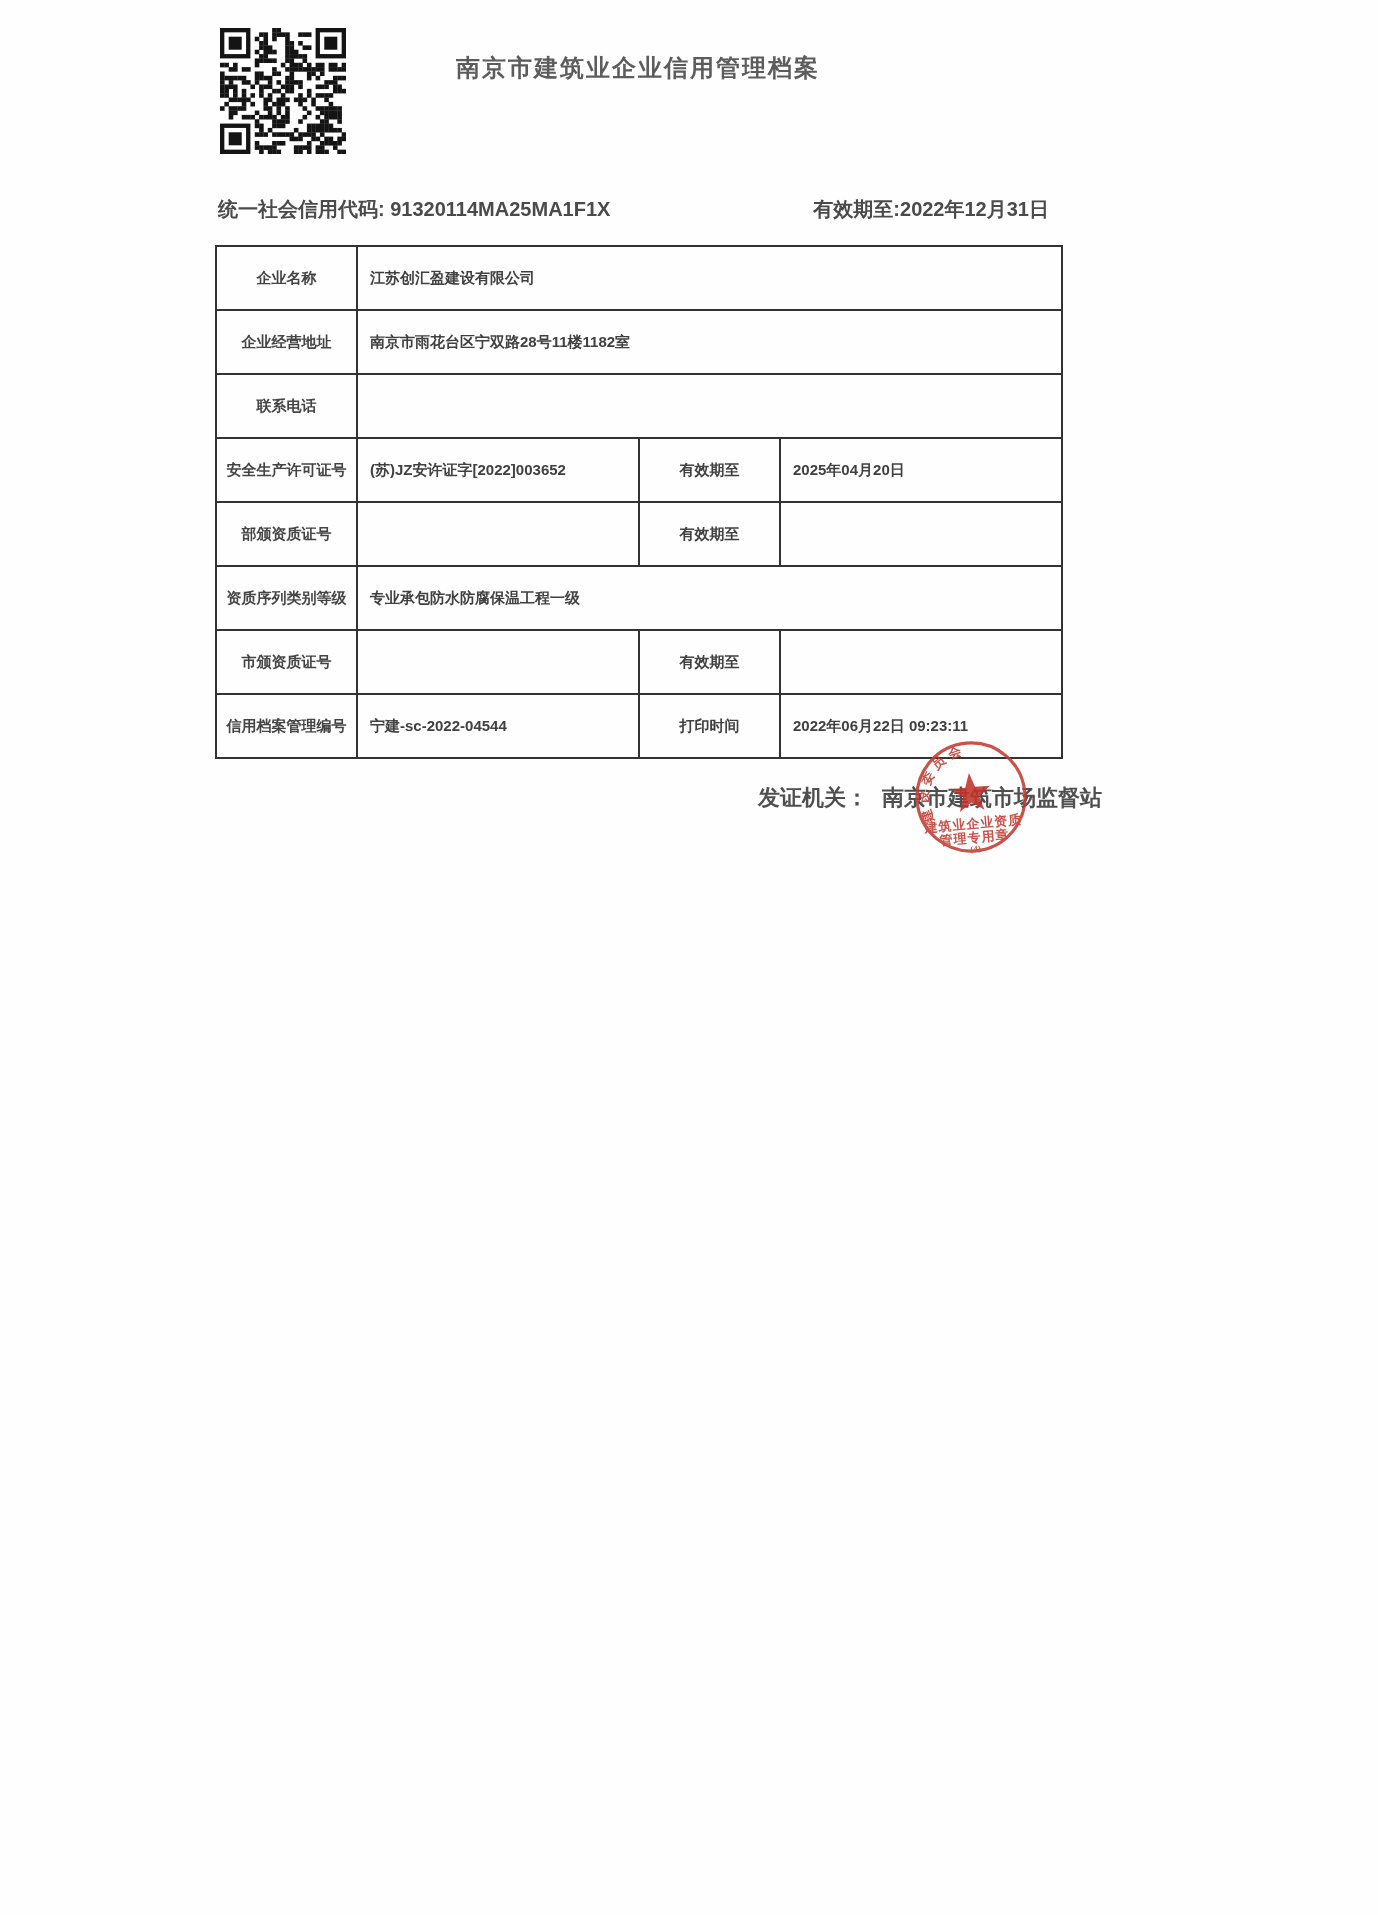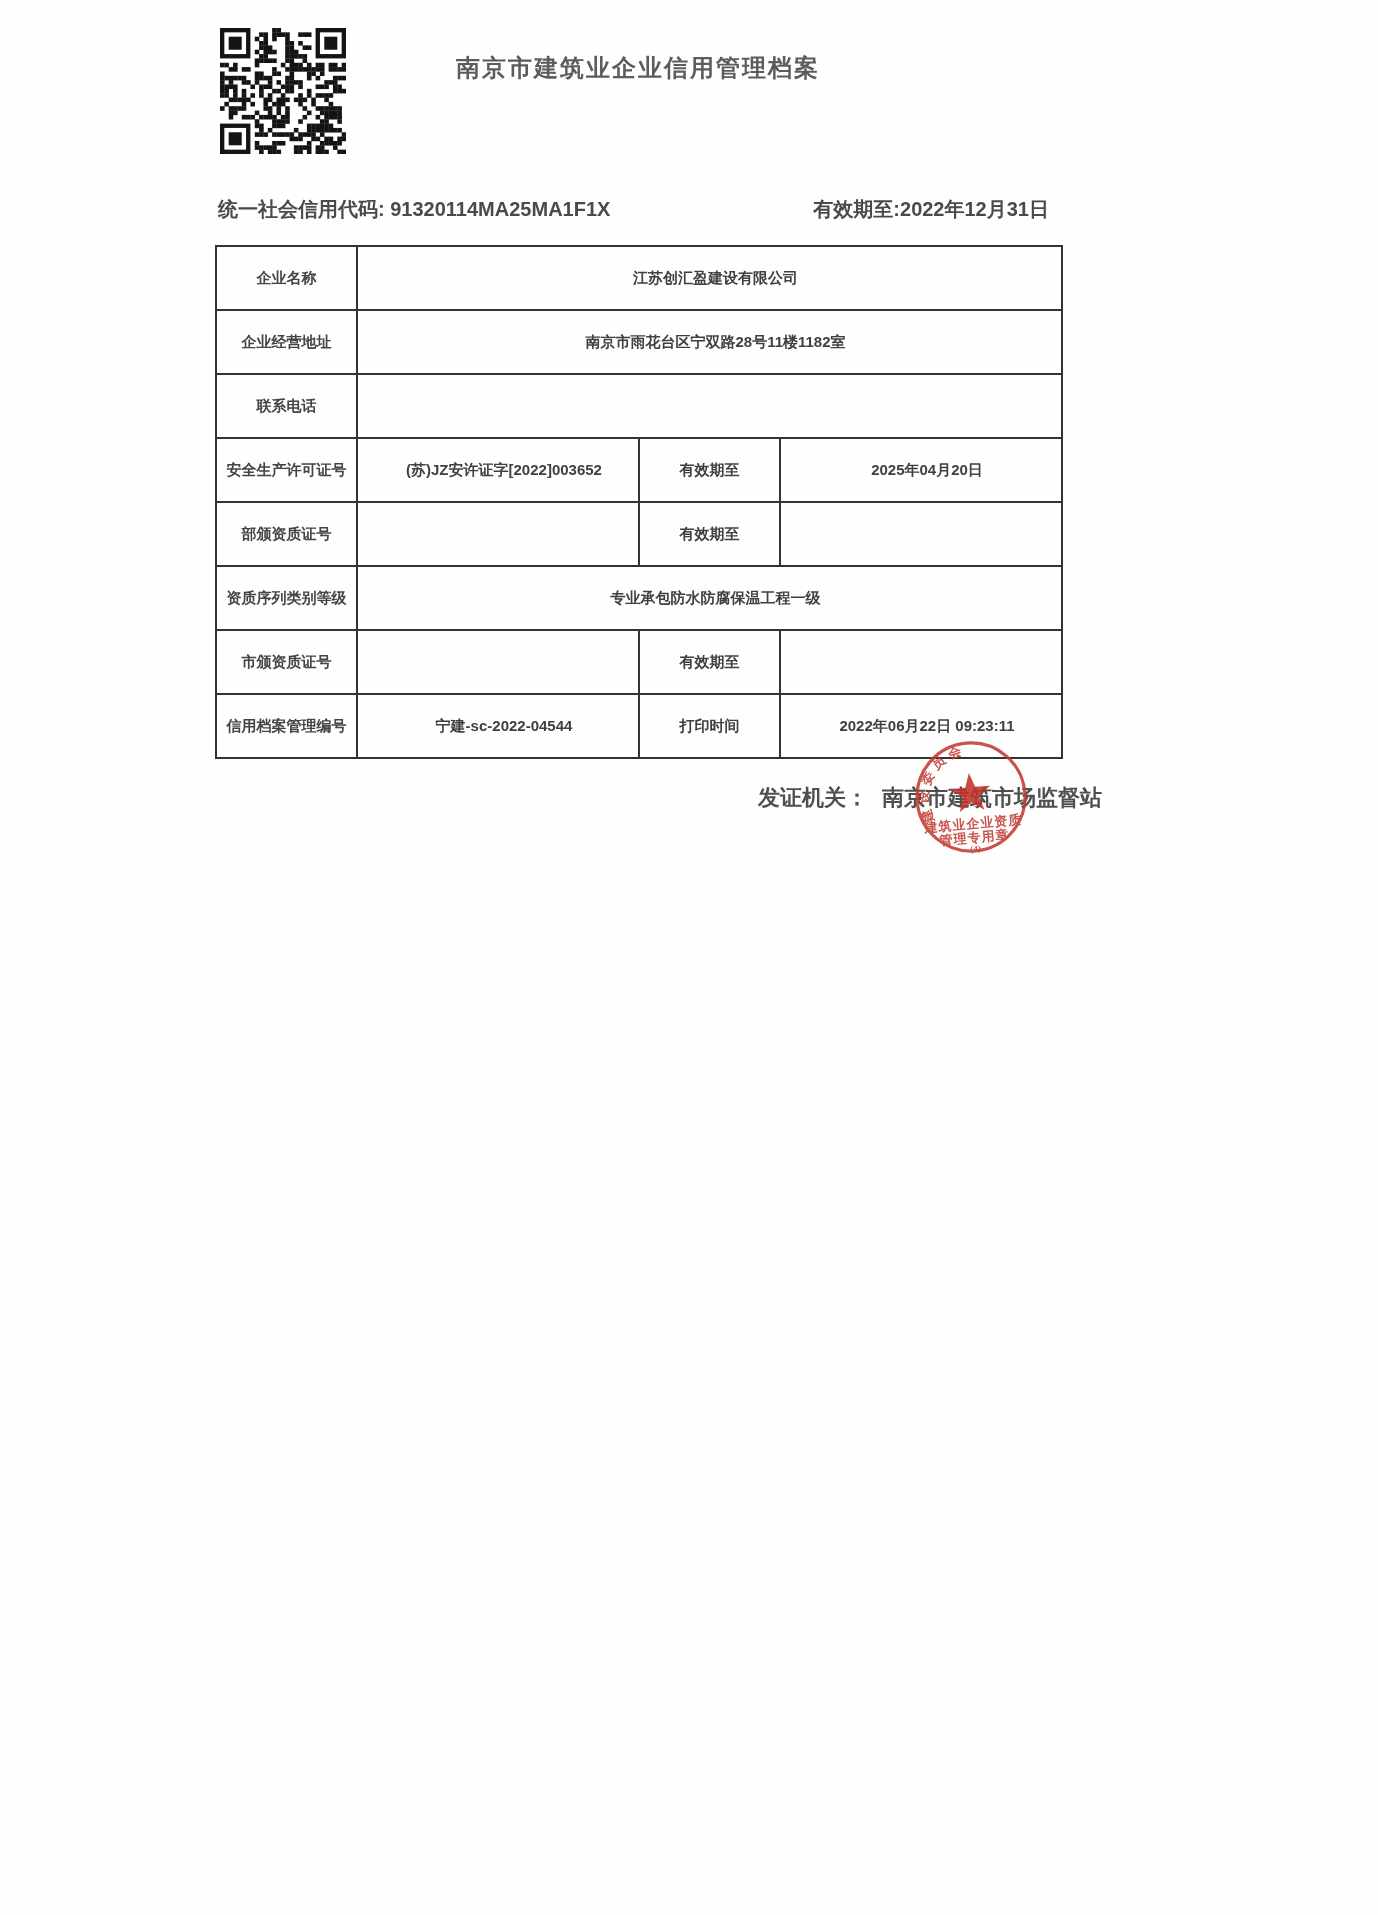--- a/index.html
+++ b/index.html
@@ -27,21 +27,21 @@
     position:absolute; left:215px; top:245px; width:846px;
     border-collapse:collapse; table-layout:fixed;
     font-size:15px; font-weight:bold; color:#404040;
   }
   .info-table col { width:141px; }
   .info-table td {
     border:2px solid #333333; height:64px; vertical-align:middle;
     overflow:hidden; white-space:nowrap;
   }
   .info-table td.lbl { text-align:center; color:#444444; }
-  .info-table td.val { text-align:center; padding-left:12px; }
+  .info-table td.val { text-align:left; padding-left:12px; }
   .info-table td.ctr { text-align:center;margin-left:40px; }
   .issuer {
     position:absolute; left:758px; top:783px;
     font-size:22px; font-weight:bold; color:#4f4f4f; white-space:nowrap;text-align:center;
   }
   .issuer .issuer-name { margin-left:14px; }
   .seal { position:absolute; left:905px; top:731px; width:132px; height:132px; opacity:0.88; }
   .seal svg { width:132px; height:132px; display:block; }
   .seal text {
     font-family:"Liberation Serif","DejaVu Serif",serif;

